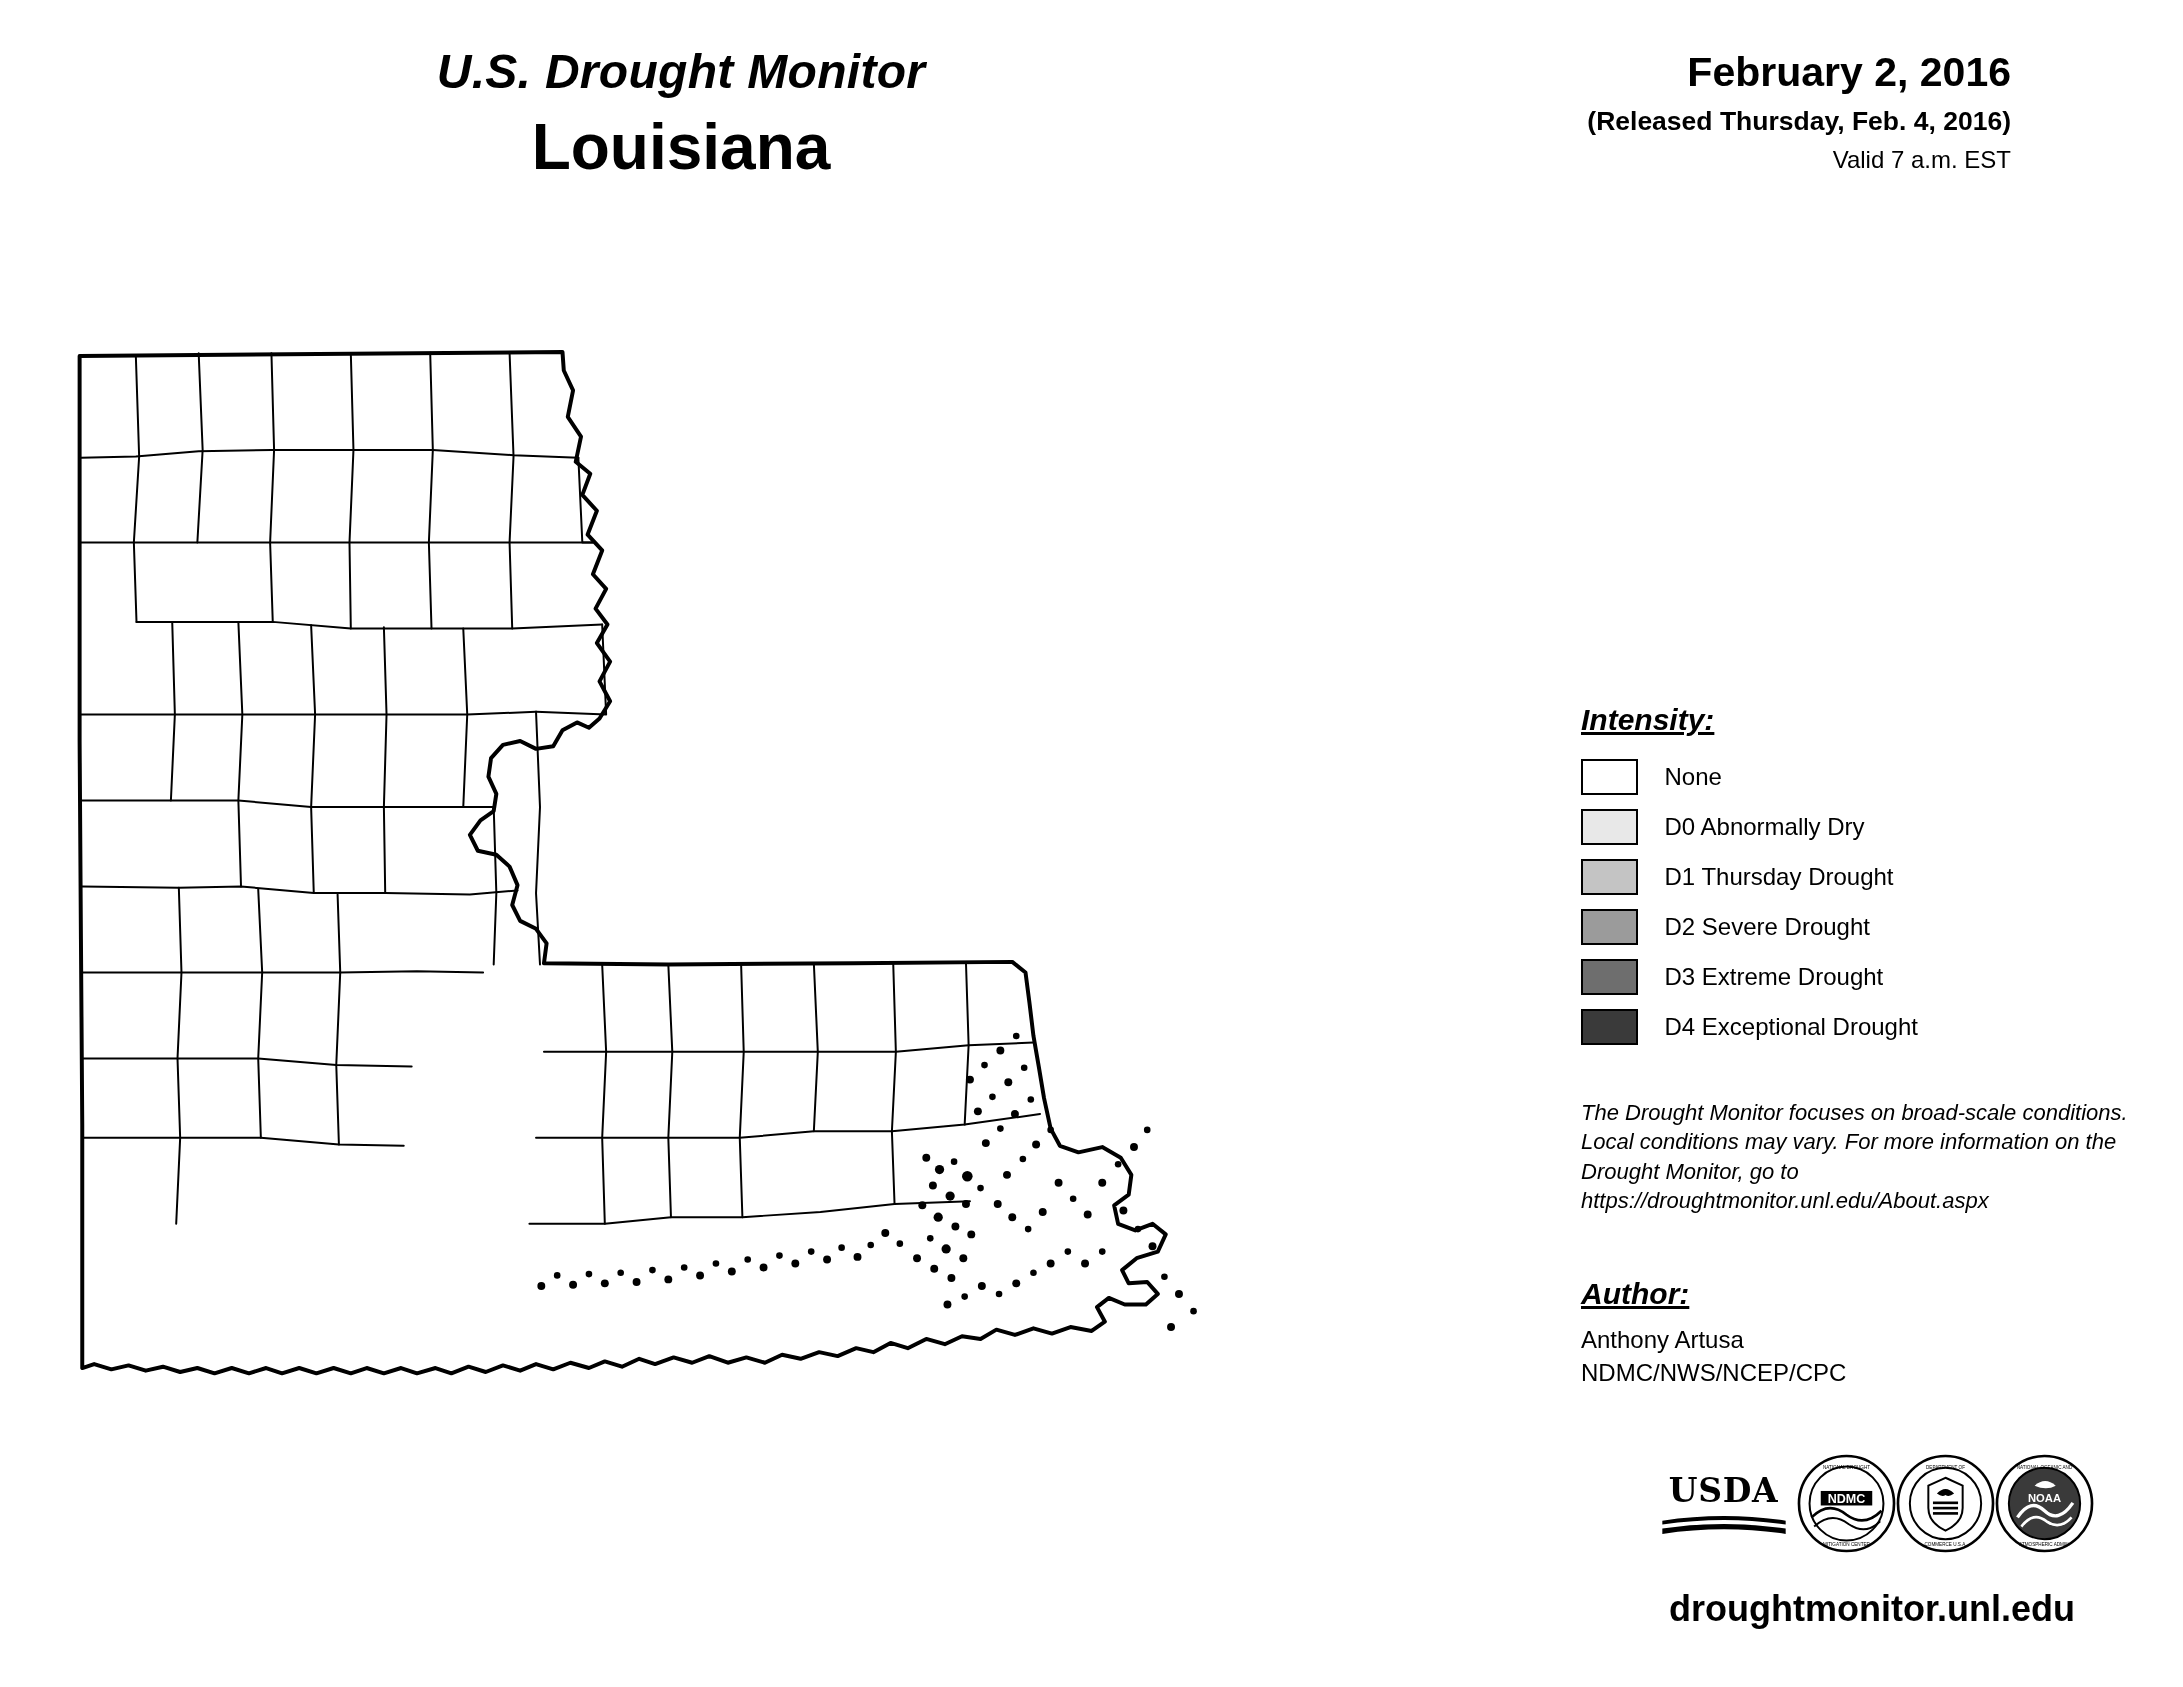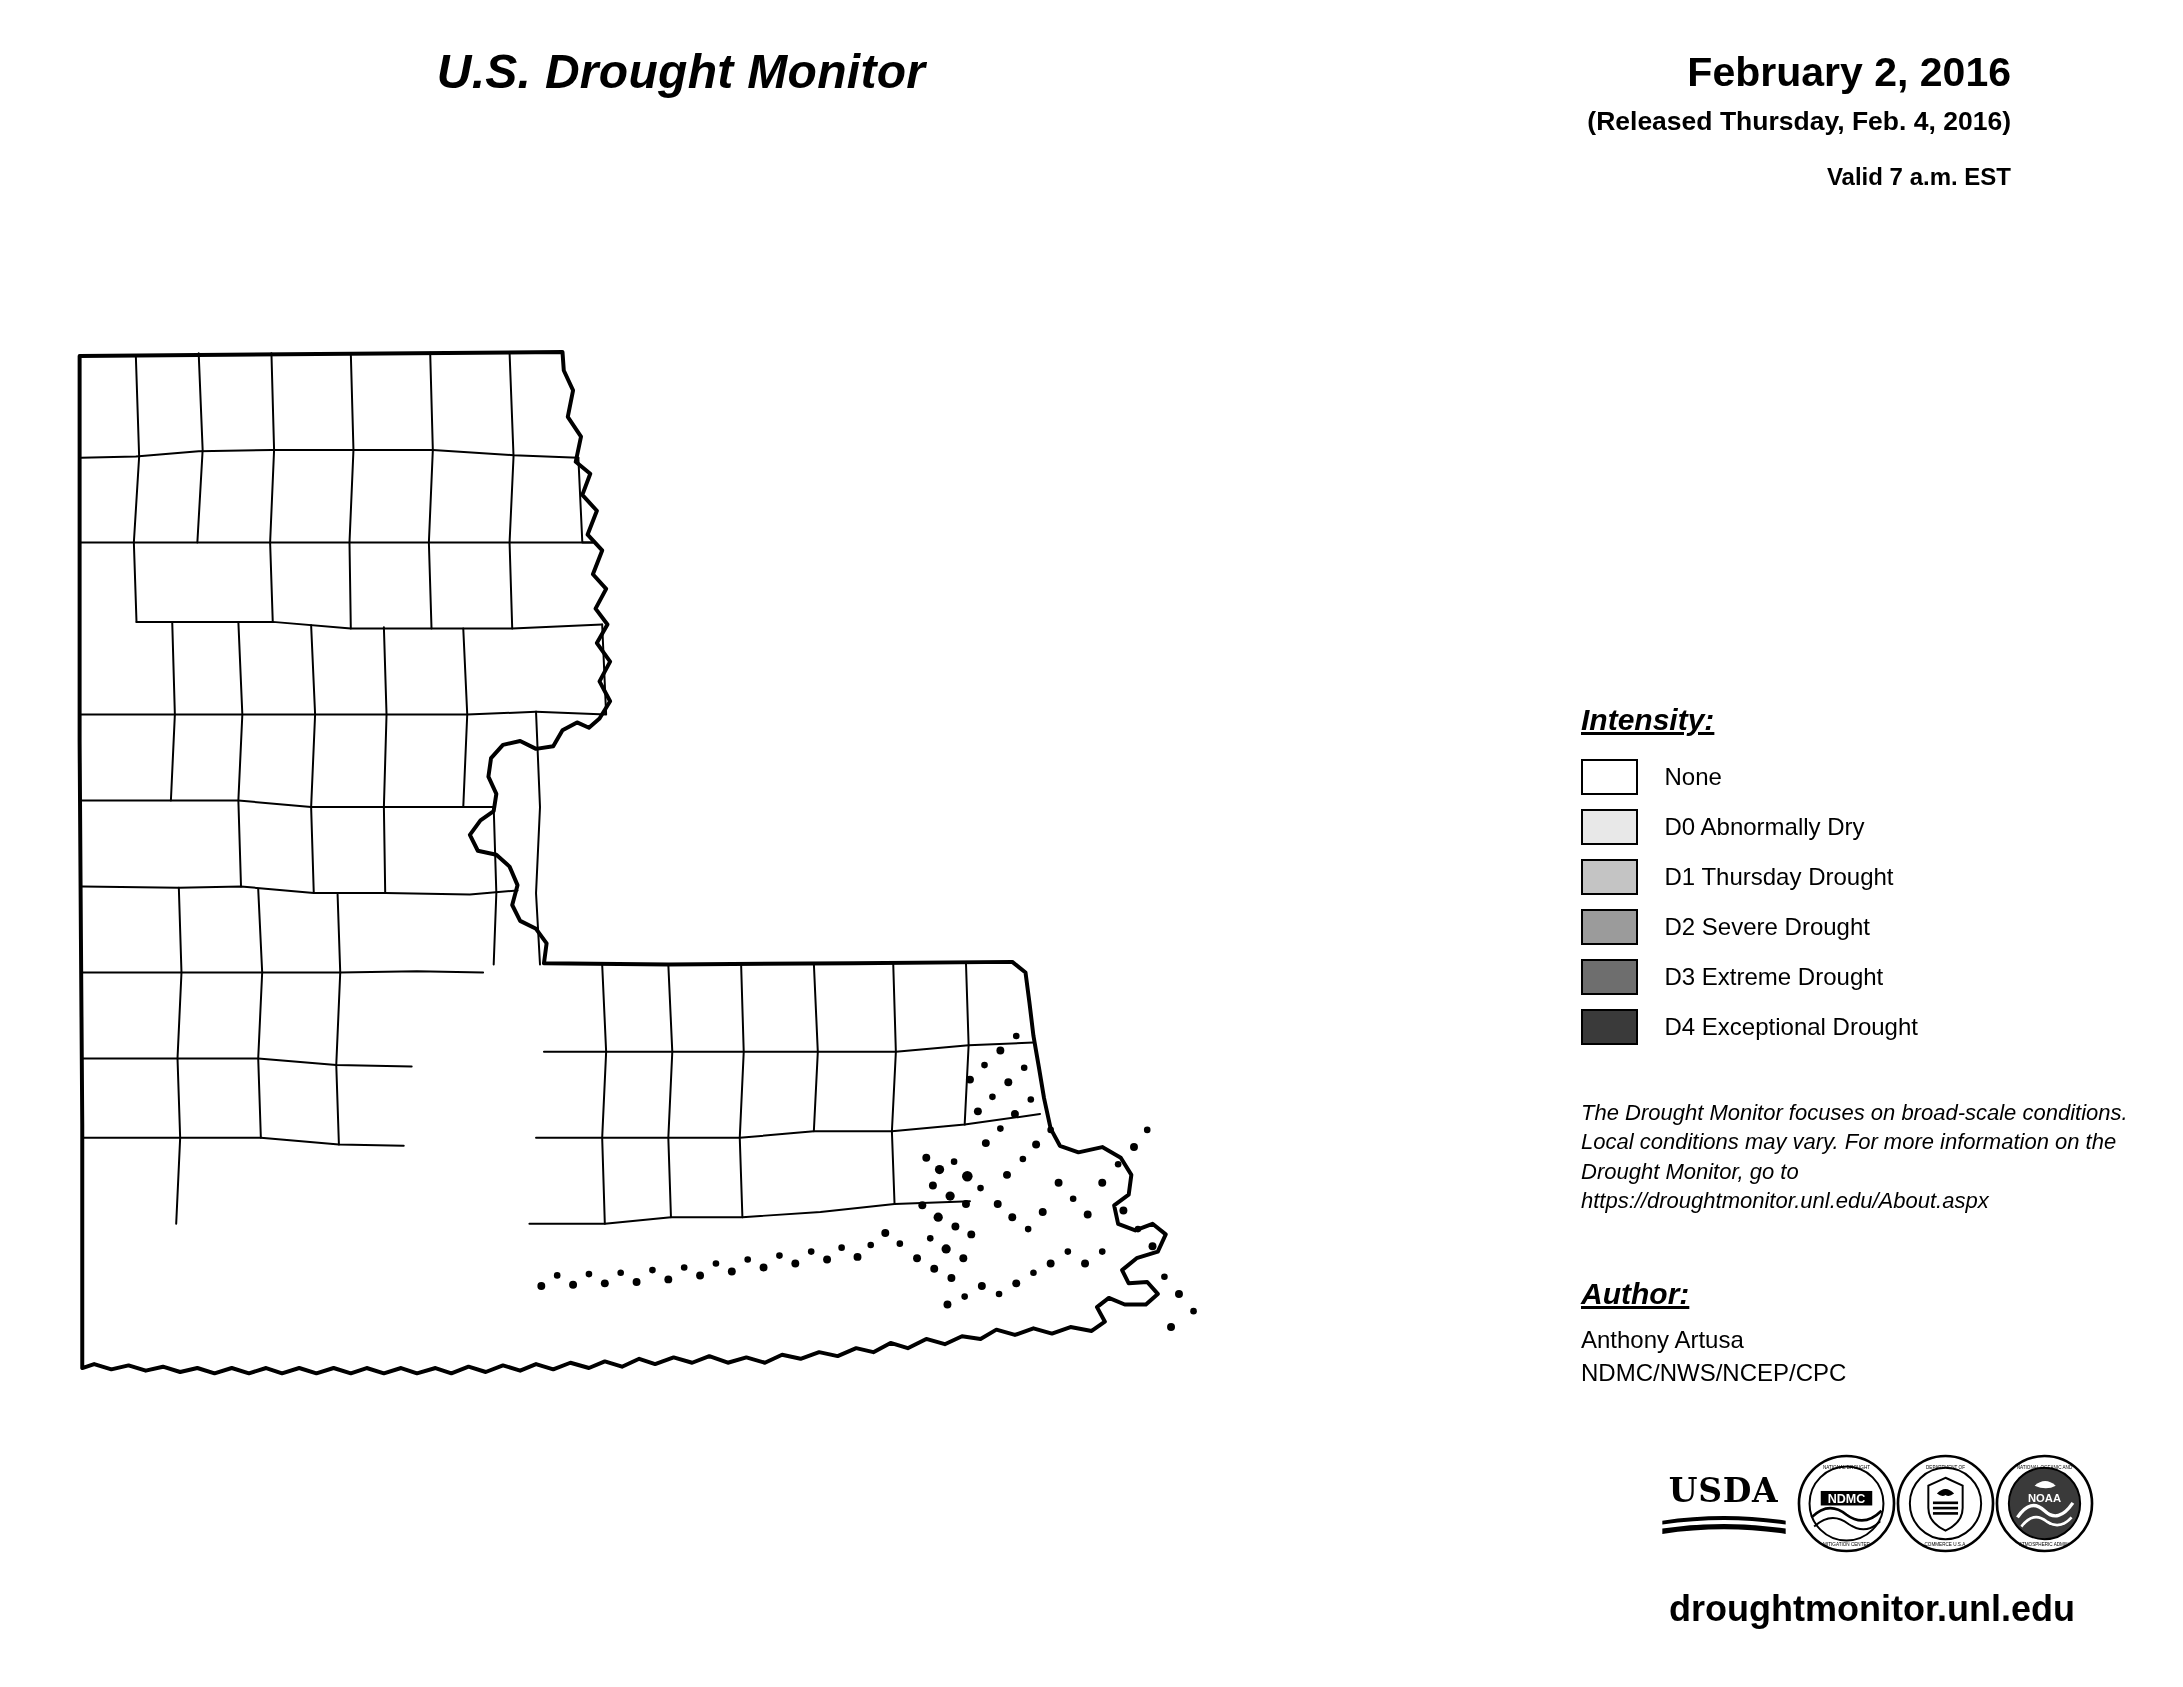--- a/index.html
+++ b/index.html
@@ -50,22 +50,22 @@
     font-weight: bold;
     line-height: 1.1;
   }
   #release-date {
     font-size: 26.5px;
     font-weight: bold;
     margin-top: 10.6px;
   }
   #valid-time {
     font-size: 24px;
-    font-weight: bold;
-    margin-top: 26px;
+    font-weight: normal;
+    margin-top: 9px;
   }
 
   
   #map-panel {
     position: absolute;
     left: 73px;
     top: 344px;
     width: 1442px;
     height: 1290px;
   }
@@ -180,20 +180,21 @@
     text-align: center;
     font-size: 36px;
     font-weight: bold;
   }
 </style>
 </head>
 <body>
 
 <div id="header-title-block">
   <div id="usdm-label">U.S. Drought Monitor</div>
+  <div id="state-name">Louisiana</div>
 </div>
 
 <div id="header-date-block">
   <div id="valid-date">February 2, 2016</div>
   <div id="release-date">(Released Thursday, Feb. 4, 2016)</div>
   <div id="valid-time">Valid 7 a.m. EST</div>
 </div>
 
 <div id="map-panel">
 <svg id="map-svg" width="1442" height="1290" viewBox="0 0 2180 1950" xmlns="http://www.w3.org/2000/svg">

